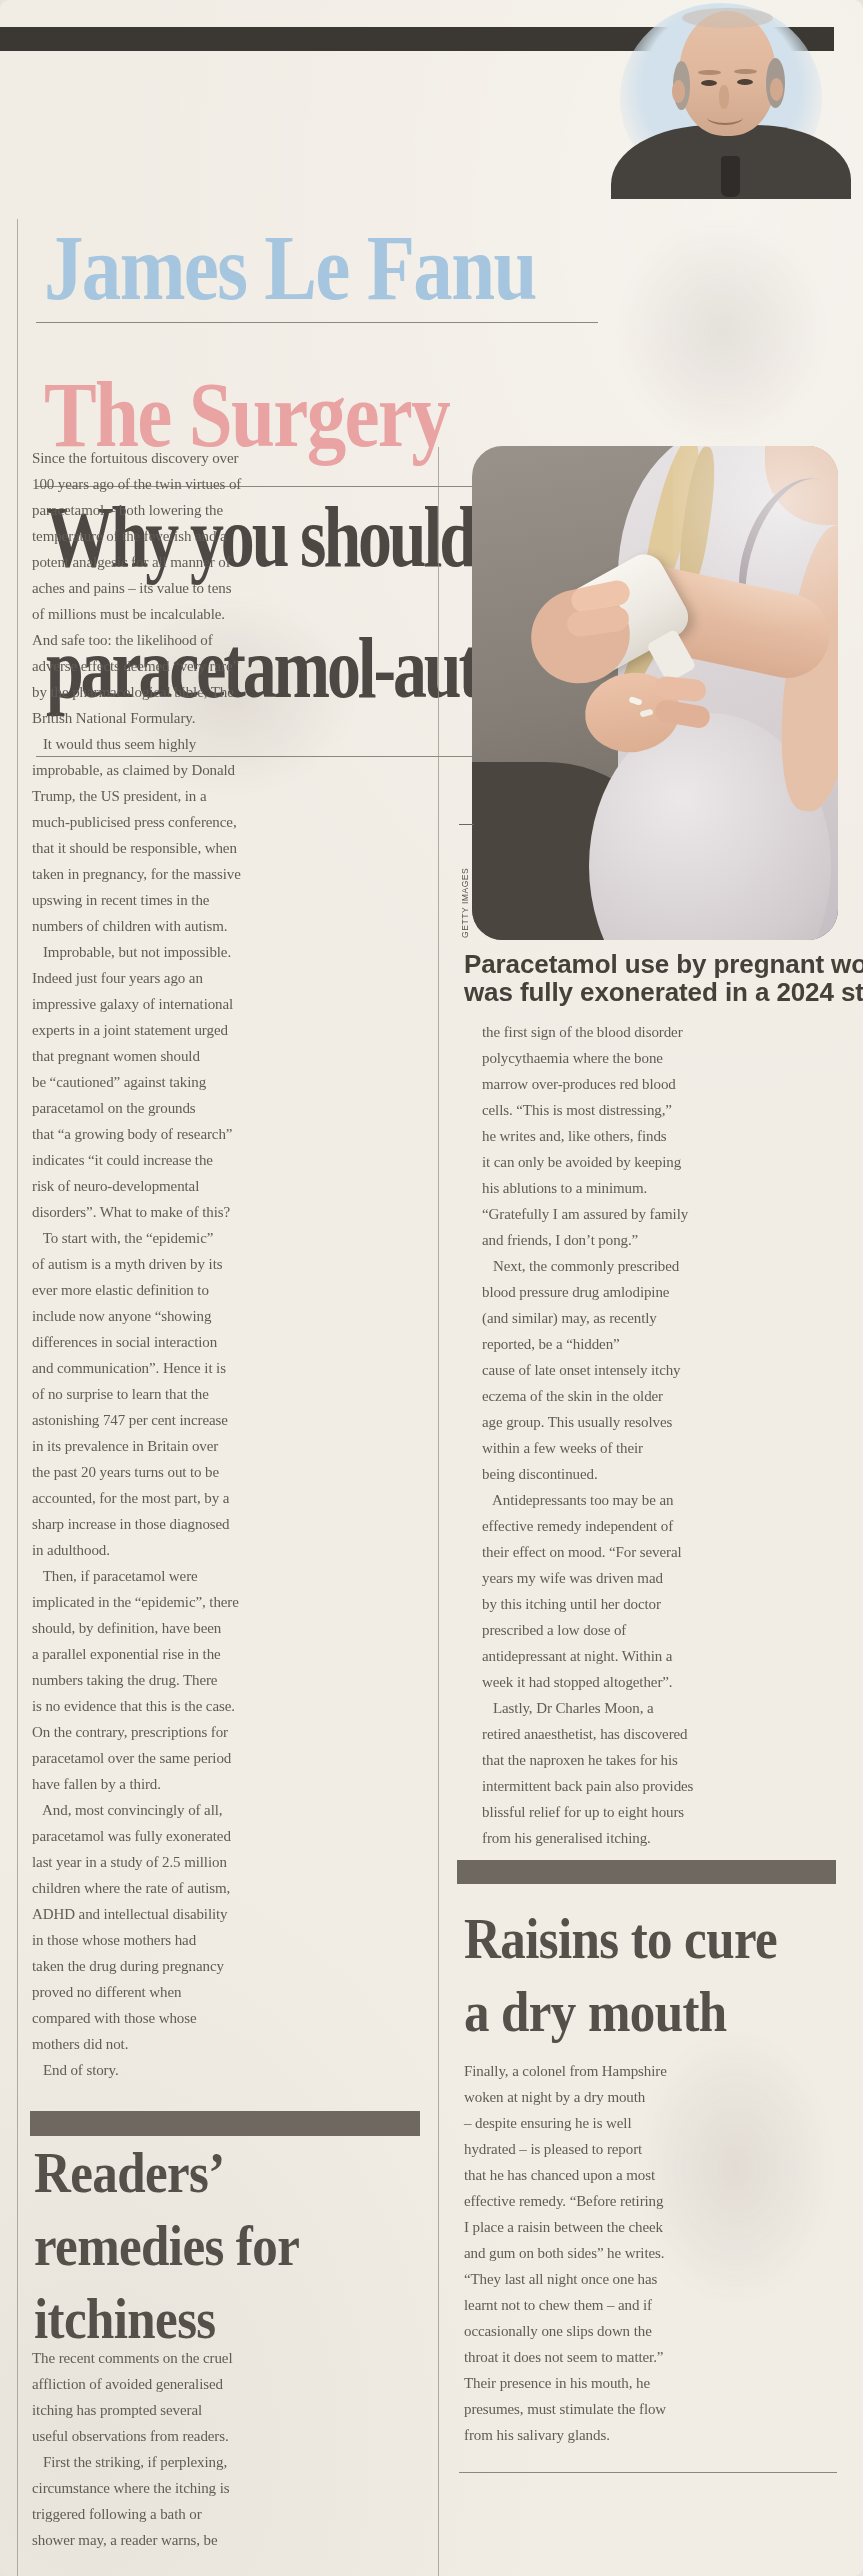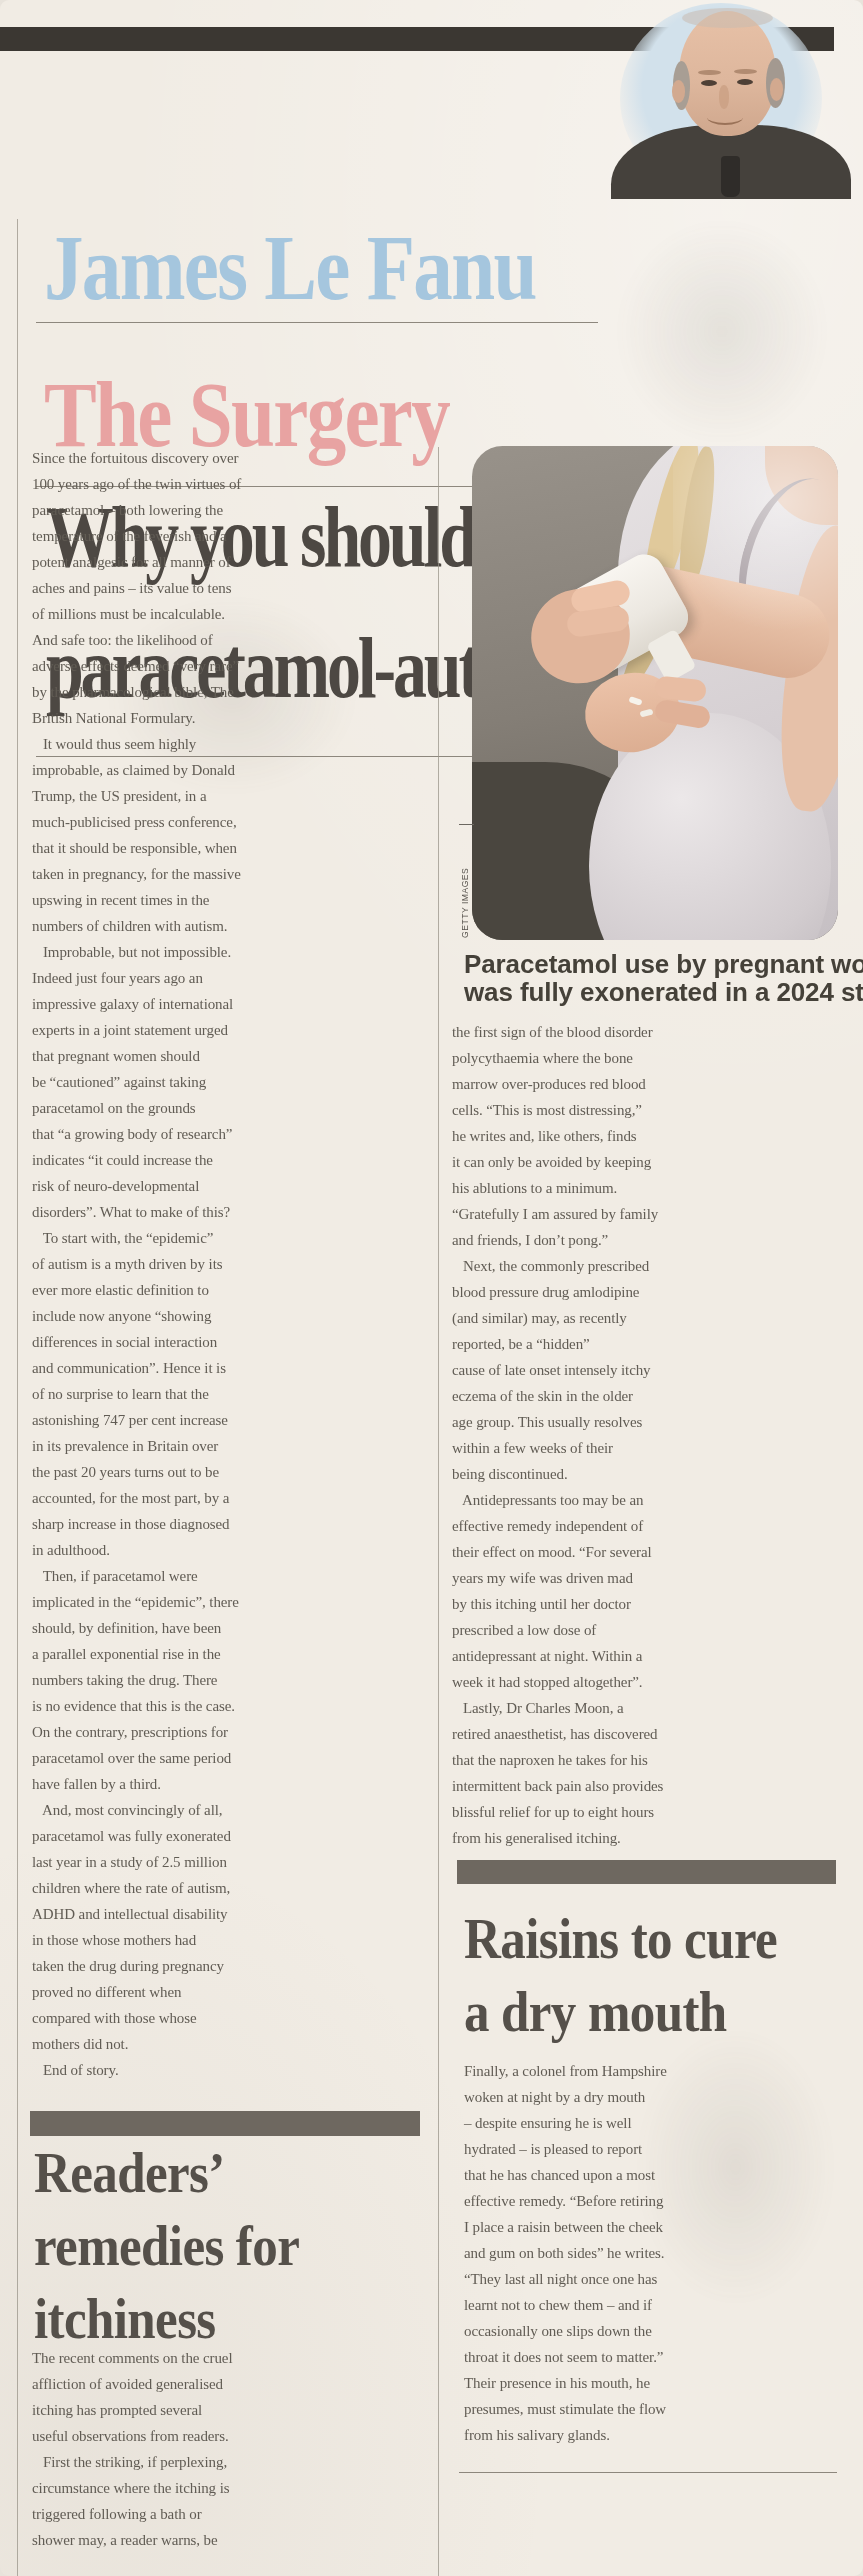--- a/index.html
+++ b/index.html
@@ -184,21 +184,21 @@
 paracetamol was fully exonerated
 last year in a study of 2.5 million
 children where the rate of autism,
 ADHD and intellectual disability
 in those whose mothers had
 taken the drug during pregnancy
 proved no different when
 compared with those whose
 mothers did not.
    End of story.</div>
-  <div class="abs body-text pre" style="left:452px;top:1019px;">the first sign of the blood disorder
+  <div class="abs body-text pre" style="left:482px;top:1019px;">the first sign of the blood disorder
 polycythaemia where the bone
 marrow over-produces red blood
 cells. “This is most distressing,”
 he writes and, like others, finds
 it can only be avoided by keeping
 his ablutions to a minimum.
 “Gratefully I am assured by family
 and friends, I don’t pong.”
    Next, the commonly prescribed
 blood pressure drug amlodipine

